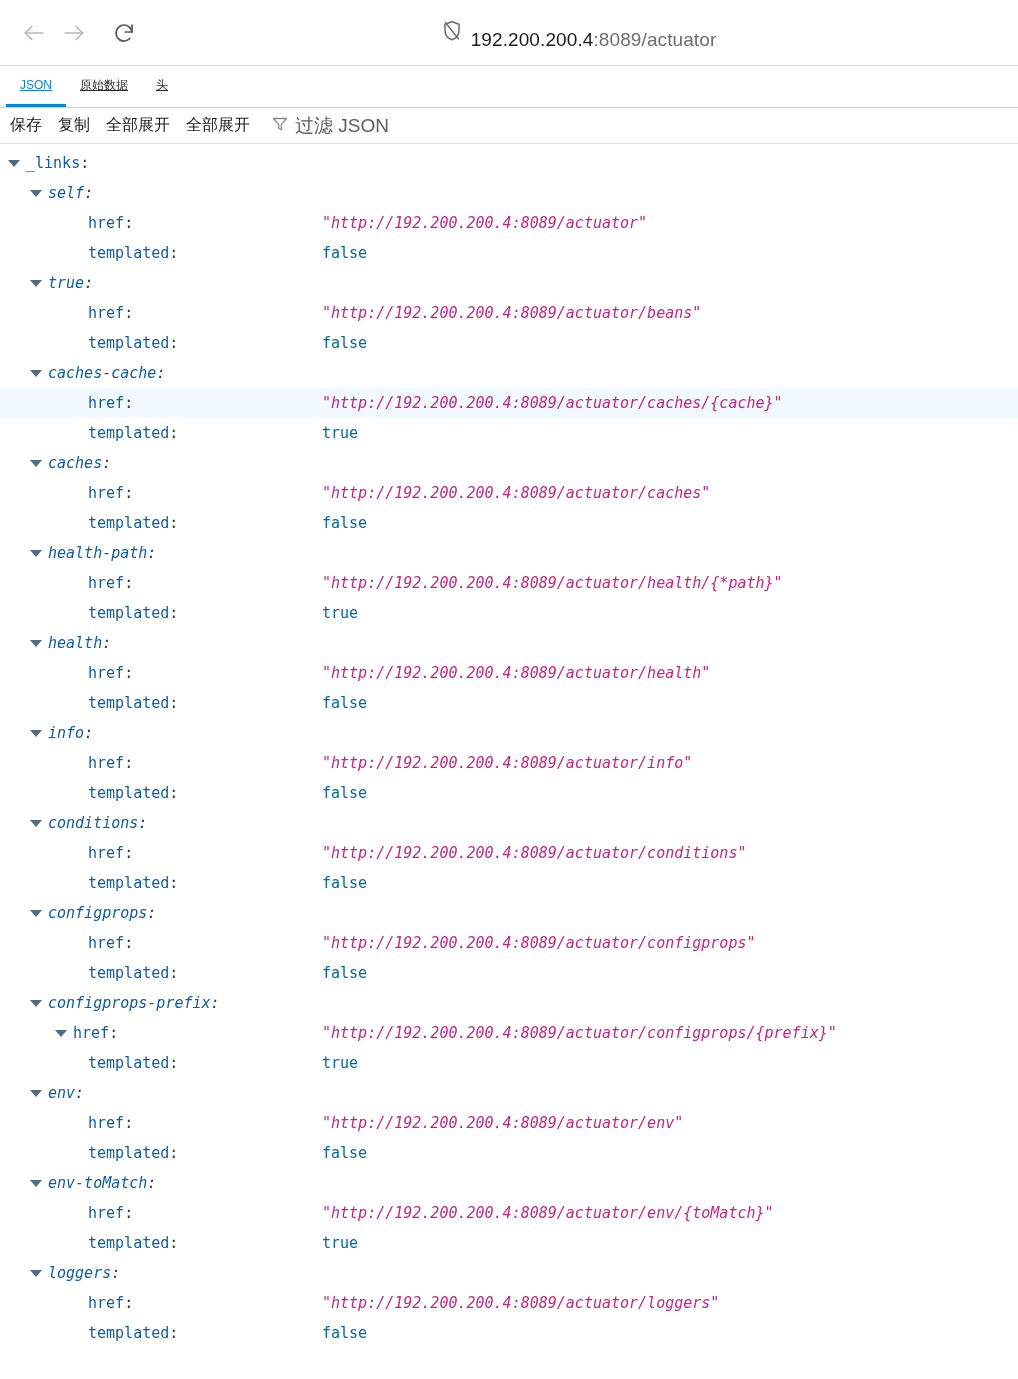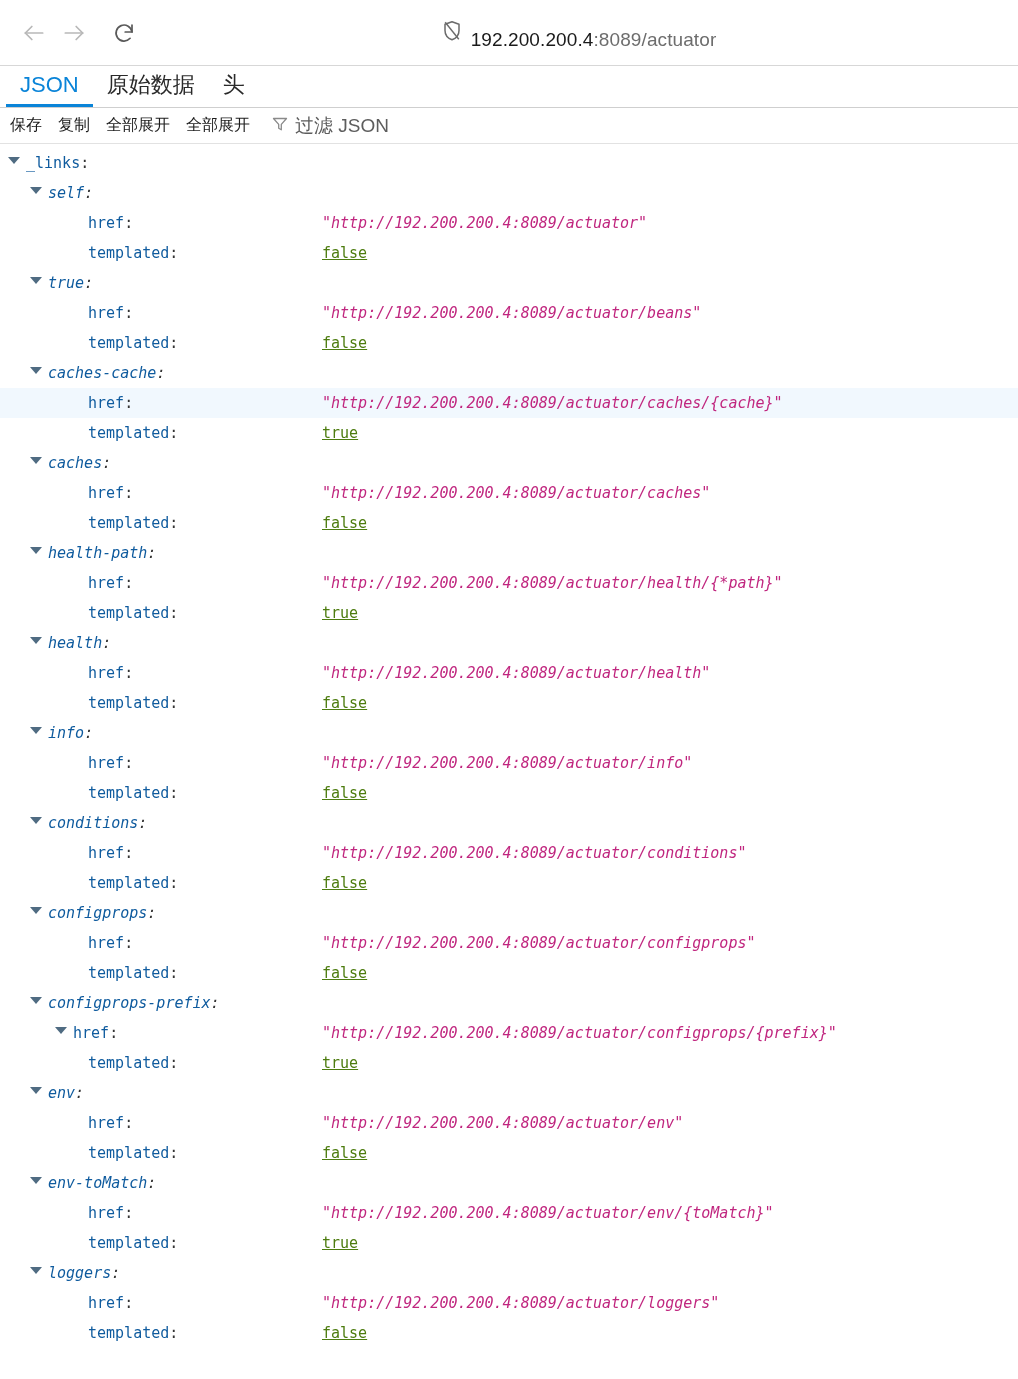--- a/index.html
+++ b/index.html
@@ -68,24 +68,25 @@
     display: flex;
     align-items: stretch;
     padding-left: 6px;
     box-sizing: border-box;
     background: #fff;
   }
   .vtab {
     padding: 0 14px;
     display: flex;
     align-items: center;
-    font-size: 22px;
+    font-size: 12px;
     color: #2a2a2a;
     border-bottom: 3px solid transparent;
     box-sizing: border-box;
+    text-decoration: underline;
   }
   .vtab.active {
     color: #0a84d8;
     border-bottom-color: #0a84d8;
   }
 
   
   .json-toolbar {
     height: 36px;
     display: flex;
@@ -144,28 +145,28 @@
   }
   .colon { color: #333; }
   .val-col {
     position: absolute;
     left: 322px;
   }
   .row-inner {
     position: relative;
     width: 100%;
     display: flex;
+    align-items: center;
   }
   .str {
     color: #c0267f;
     font-style: italic;
   }
   .bool {
-    color: #4d7c0f;
-    text-decoration: underline;
+    color: #0369a1;
   }
   .indent1 { padding-left: 8px; }
   .indent2 { padding-left: 30px; font-style: italic; }
   .indent3 { padding-left: 70px; }
   .indent3b { padding-left: 55px; }
 </style>
 </head>
 <body>
 
 <div class="chrome">

